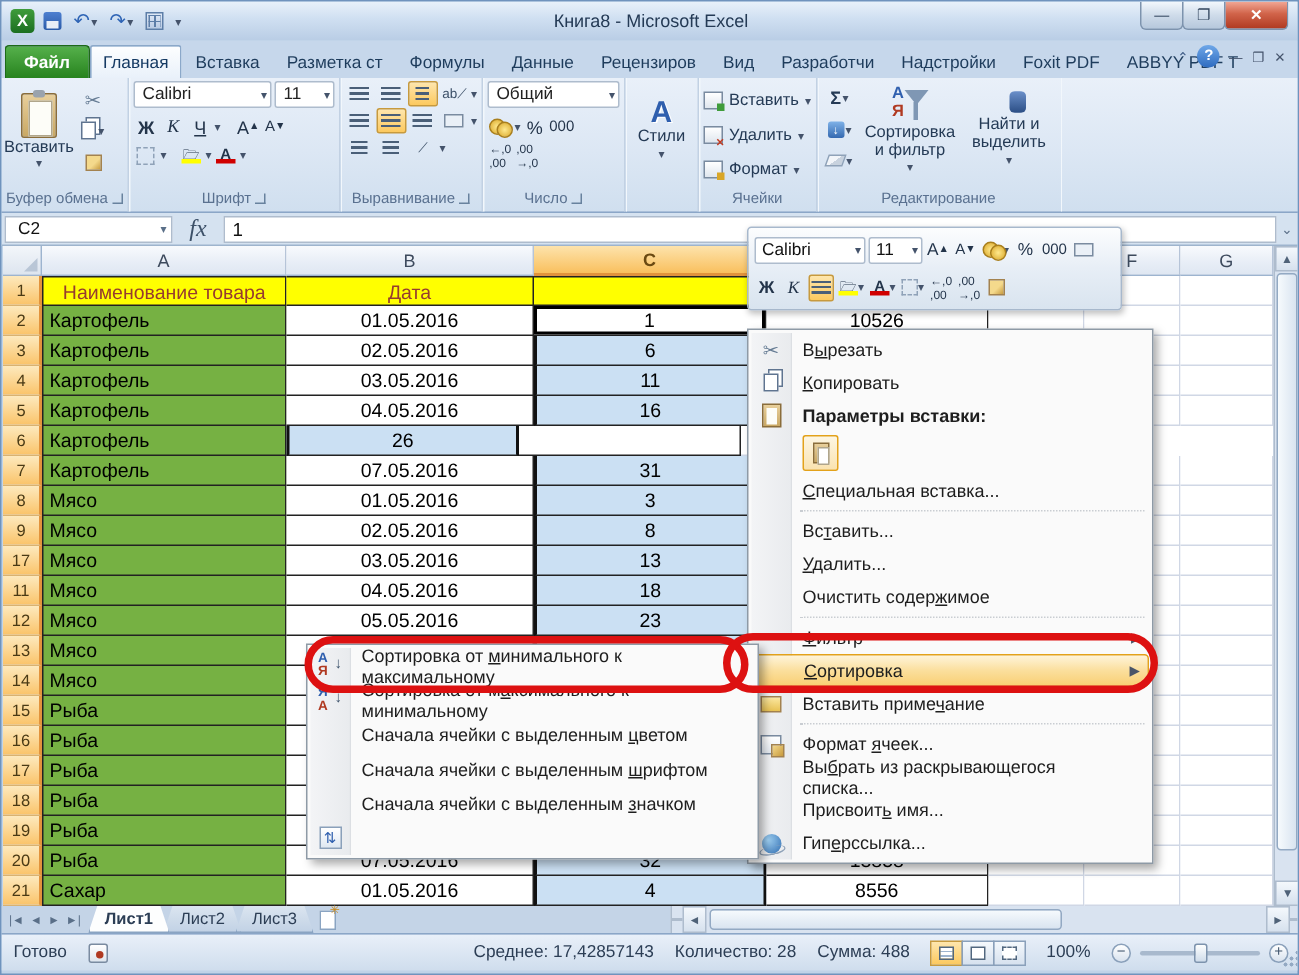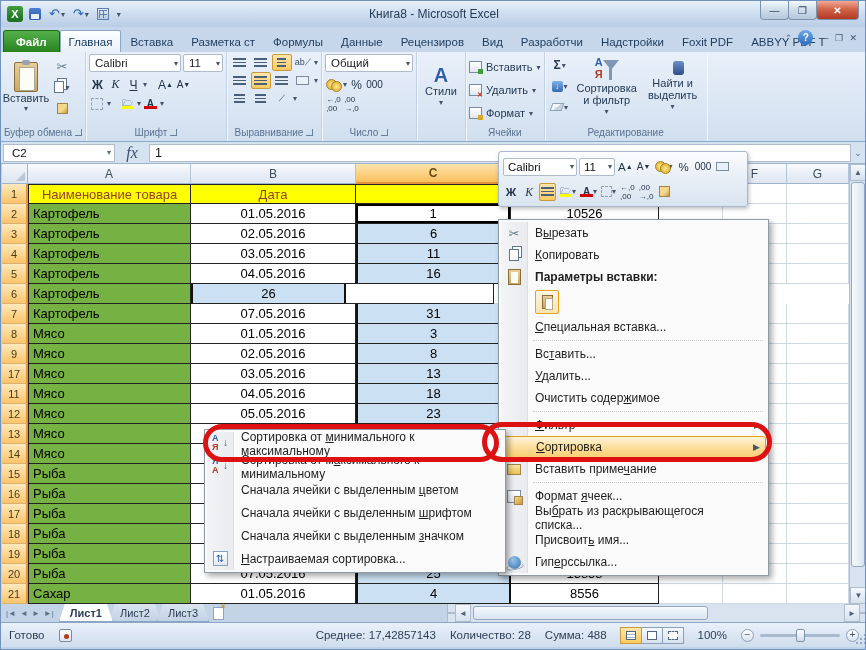--- a/index.html
+++ b/index.html
@@ -721,21 +721,21 @@
         <div class="cell tbl bluesel" style="width: 155px;"></div>
         <div class="cell tbl" style="width: 148px;"></div>
         <div class="cell" style="width: 64px;"></div>
         <div class="cell" style="width: 64px;"></div>
         <div class="cell" style="width: 62px;"></div>
       </div>
       <div class="grid-row">
         <div class="rowhdr">20</div>
         <div class="cell tbl left grn" style="width: 163px;">Рыба</div>
         <div class="cell tbl" style="width: 165px;">07.05.2016</div>
-        <div class="cell tbl bluesel" style="width: 155px;">25</div>
+        <div class="cell tbl bluesel" style="width: 155px;">32</div>
         <div class="cell tbl" style="width: 148px;">13858</div>
         <div class="cell" style="width: 64px;"></div>
         <div class="cell" style="width: 64px;"></div>
         <div class="cell" style="width: 62px;"></div>
       </div>
       <div class="grid-row">
         <div class="rowhdr">21</div>
         <div class="cell tbl left grn" style="width: 163px;">Сахар</div>
         <div class="cell tbl" style="width: 165px;">01.05.2016</div>
         <div class="cell tbl bluesel" style="width: 155px;">4</div>
@@ -970,20 +970,19 @@
         <span>Сначала ячейки с выделенным <u>ш</u>рифтом</span>
       </div>
       <div class="mitem">
         <span class="mi"></span>
         <span>Сначала ячейки с выделенным <u>з</u>начком</span>
       </div>
       <div class="mitem">
         <span class="mi">
           <span class="mi-custsort">⇅</span>
         </span>
-        <span><u>Н</u>астраиваемая сортировка...</span>
       </div>
     </div>
 
   <div class="oval oval1"></div>
   <div class="oval oval2"></div>
 
 </div>
 
 </body></html>

